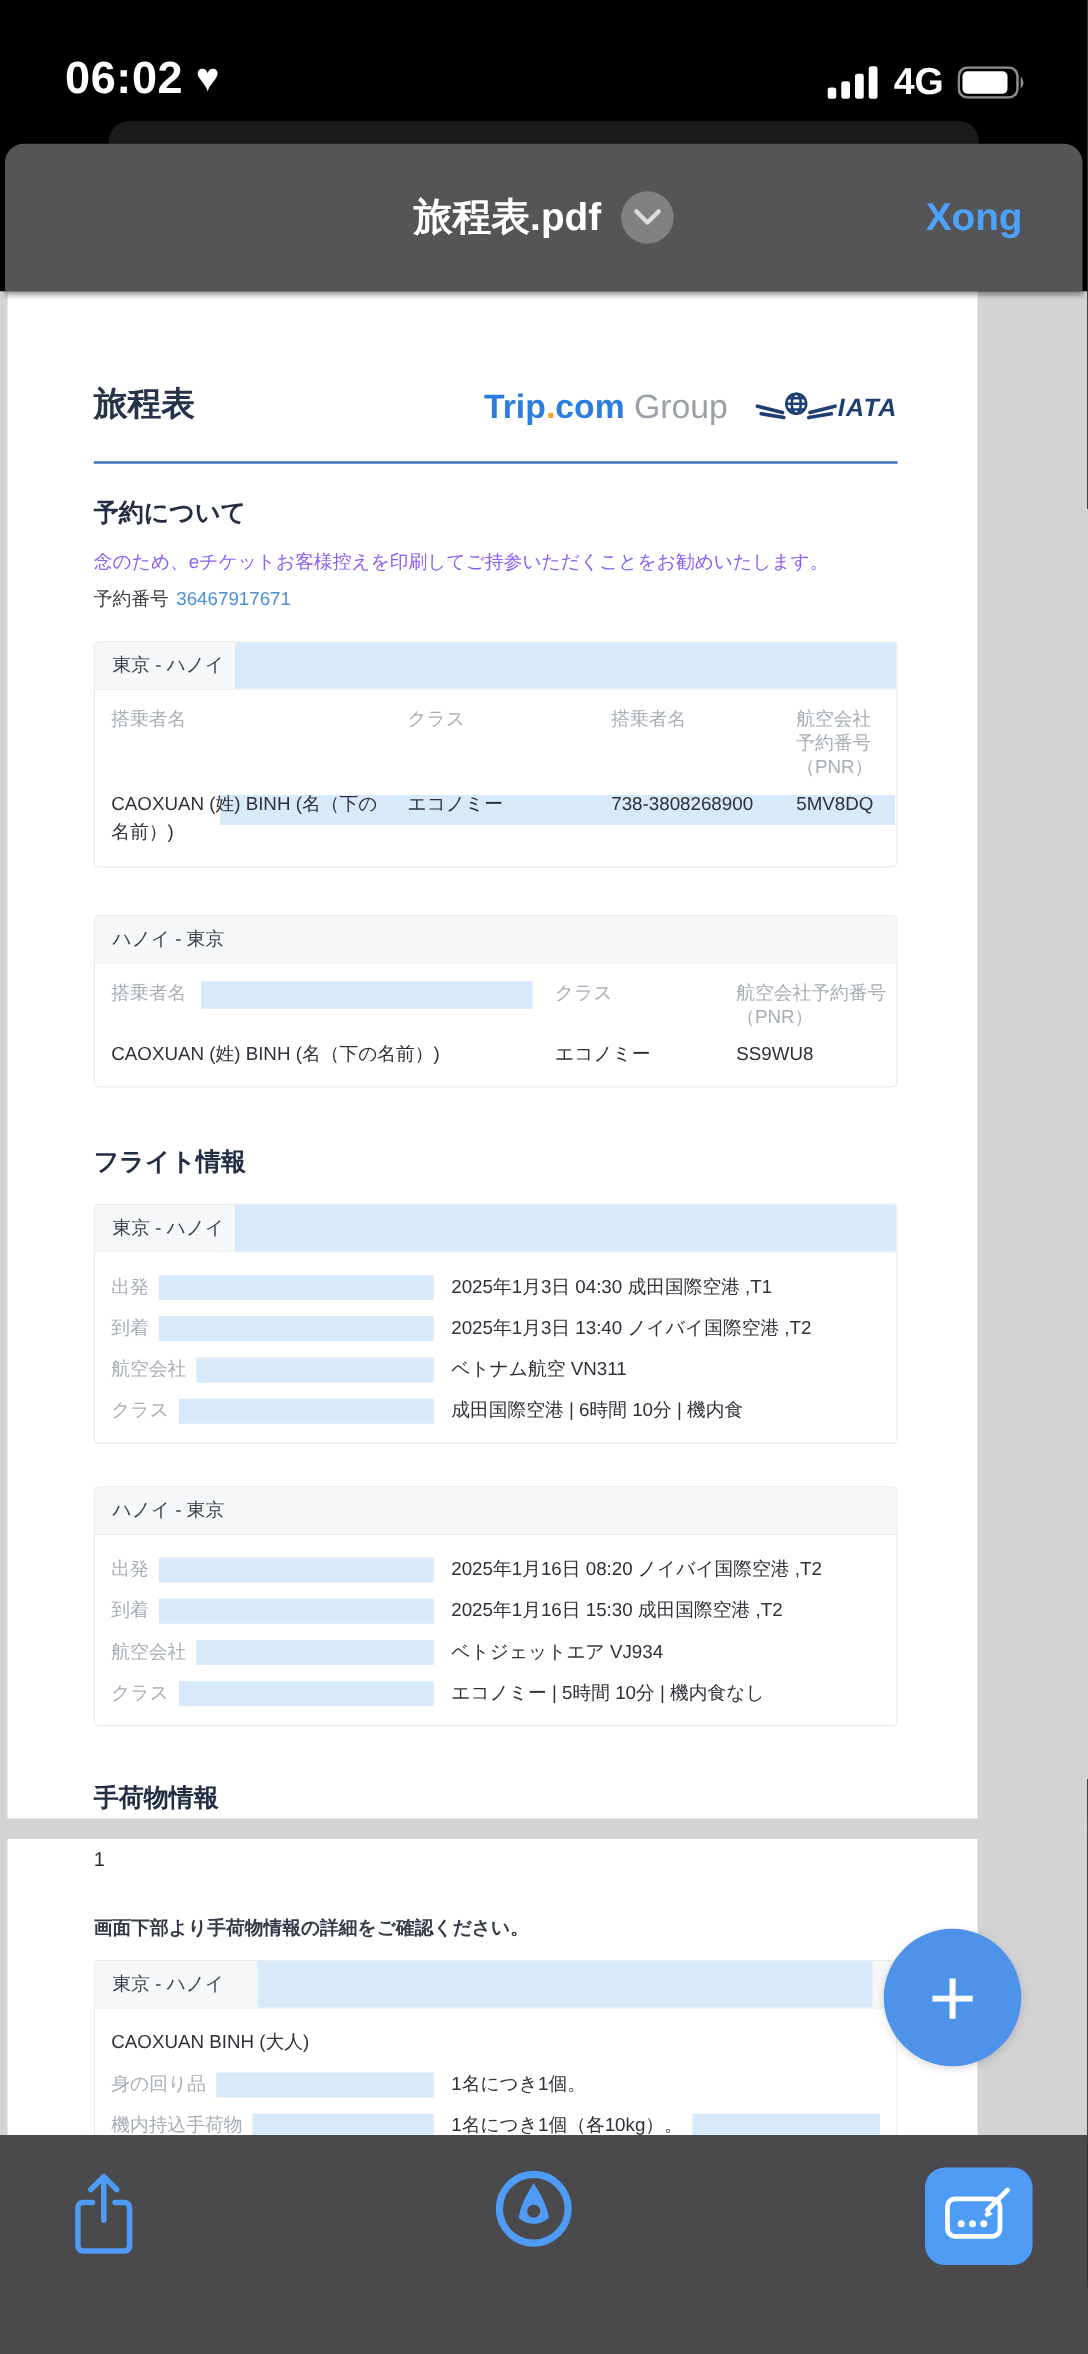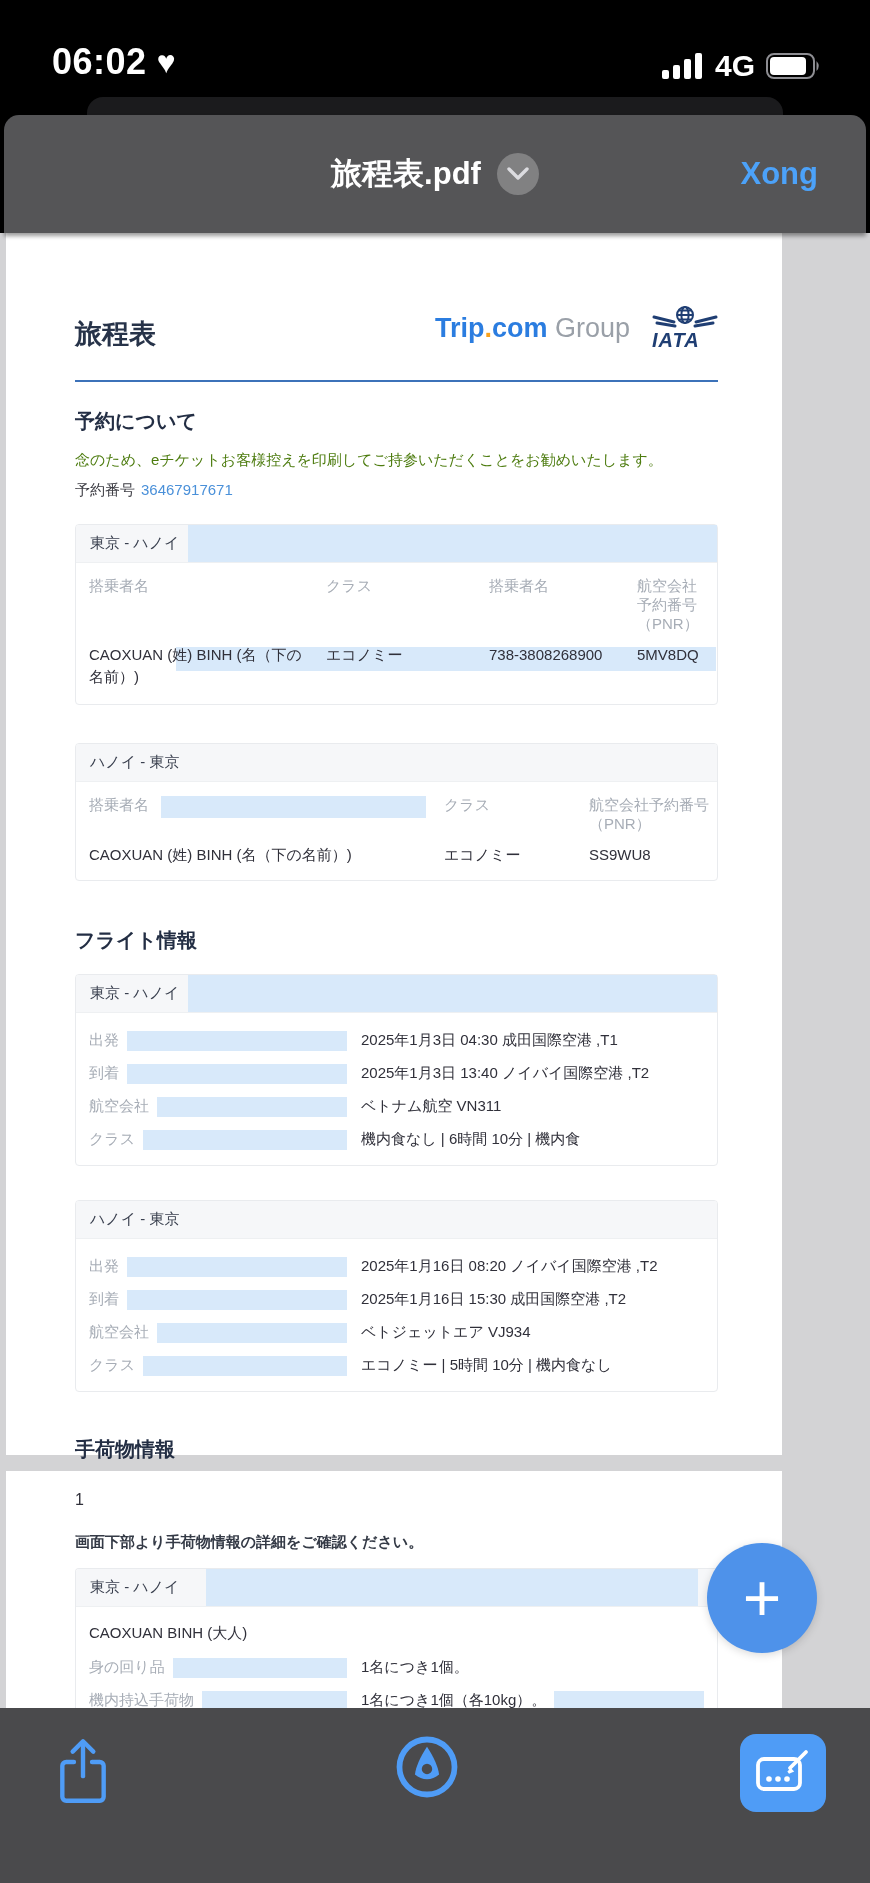--- a/index.html
+++ b/index.html
@@ -34,28 +34,28 @@
   .page-gap { height:16px; background:#d3d3d5; }
   .page2 { height:239px; padding:62px 64px 0 69px; }
 
   .doc-title-row { display:flex; align-items:flex-end; justify-content:space-between; }
   .doc-title { font-size:27px; font-weight:bold; color:#273349; }
   .brand-row { display:flex; align-items:center; gap:22px; }
   .tripcom { font-size:27px; font-weight:bold; }
   .tc-blue { color:#2b7de0; }
   .tc-dot { color:#f9a11b; }
   .tc-group { color:#9aa0a8; font-weight:normal; }
-  .iata { display:flex; flex-direction:column; align-items:flex-start; }
+  .iata { display:flex; align-items:flex-end; }
   .iata-text { color:#1f3e73; font-weight:bold; font-style:italic; font-size:20px; letter-spacing:1px; margin-top:-2px; }
 
   .blue-rule { border-bottom:2px solid #3c72b9; margin-top:28px; }
 
   .sec-heading { font-size:20px; font-weight:bold; color:#232e44; }
   .h-booking { margin-top:26px; }
-  .booking-note { margin-top:16px; font-size:15px; color:#4d7c0f; }
+  .booking-note { margin-top:16px; font-size:15px; color:#8b5cf6; }
   .booking-line { margin-top:11px; font-size:15px; color:#3c3c43; }
   .booking-no { color:#4a90d9; margin-left:6px; text-decoration:none;text-align:right; }
 
   
   .tbl { position:relative; margin-top:24px; border:1px solid #e9ebee; border-radius:4px; background:#fff; }
   .route-band { position:relative; height:38px; background:#f6f7f9; border-bottom:1px solid #eef0f2;
     display:flex; align-items:center; border-radius:3px 3px 0 0; }
   .route-label { padding-left:14px; font-size:15px; color:#3a404f; font-weight:500; position:relative; z-index:2; }
   .band-hl { position:absolute; top:0; bottom:0; background:#d8e9fa; z-index:1; }
   .hl { position:absolute; background:#d8e9fa; z-index:0; }
@@ -236,21 +236,21 @@
                 <span class="flabel">航空会社</span>
                 <span class="fbar"></span>
               </div>
             <span class="fvalue">ベトナム航空 VN311</span>
           </div>
           <div class="frow">
             <div class="flabel-col">
                 <span class="flabel">クラス</span>
                 <span class="fbar"></span>
               </div>
-            <span class="fvalue">機内食なし | 6時間 10分 | 機内食</span>
+            <span class="fvalue">成田国際空港 | 6時間 10分 | 機内食</span>
           </div>
         </div>
       </div>
 
       <div class="tbl tbl-flight2">
         <div class="route-band">
           <span class="route-label">ハノイ - 東京</span>
         </div>
         <div class="frows">
           <div class="frow">

